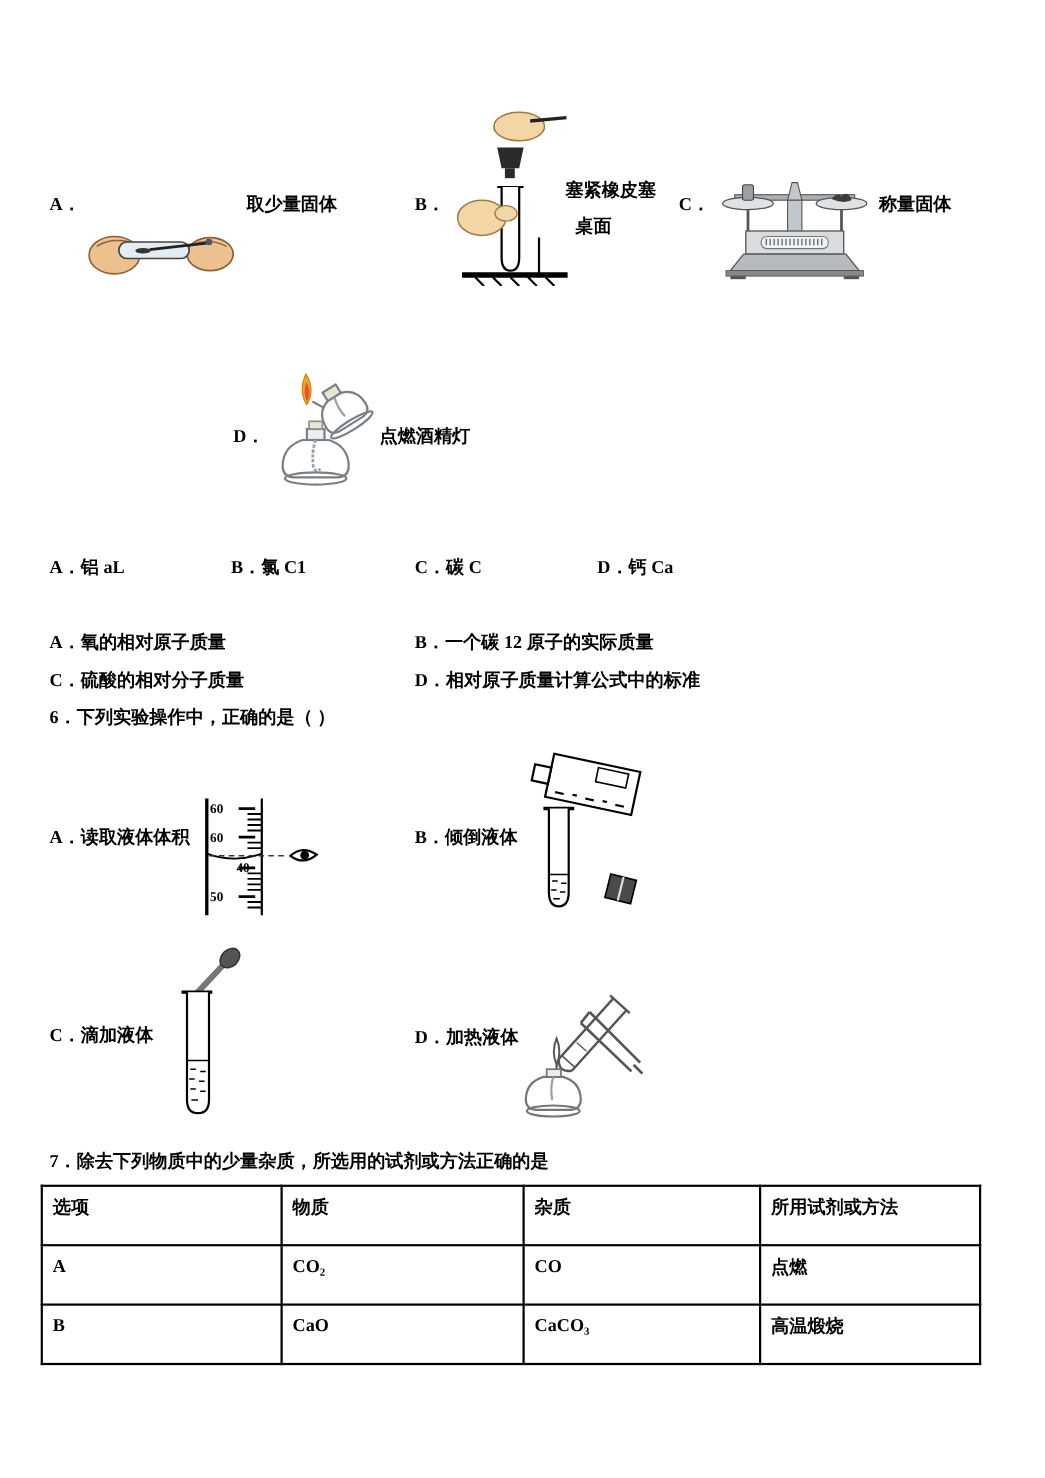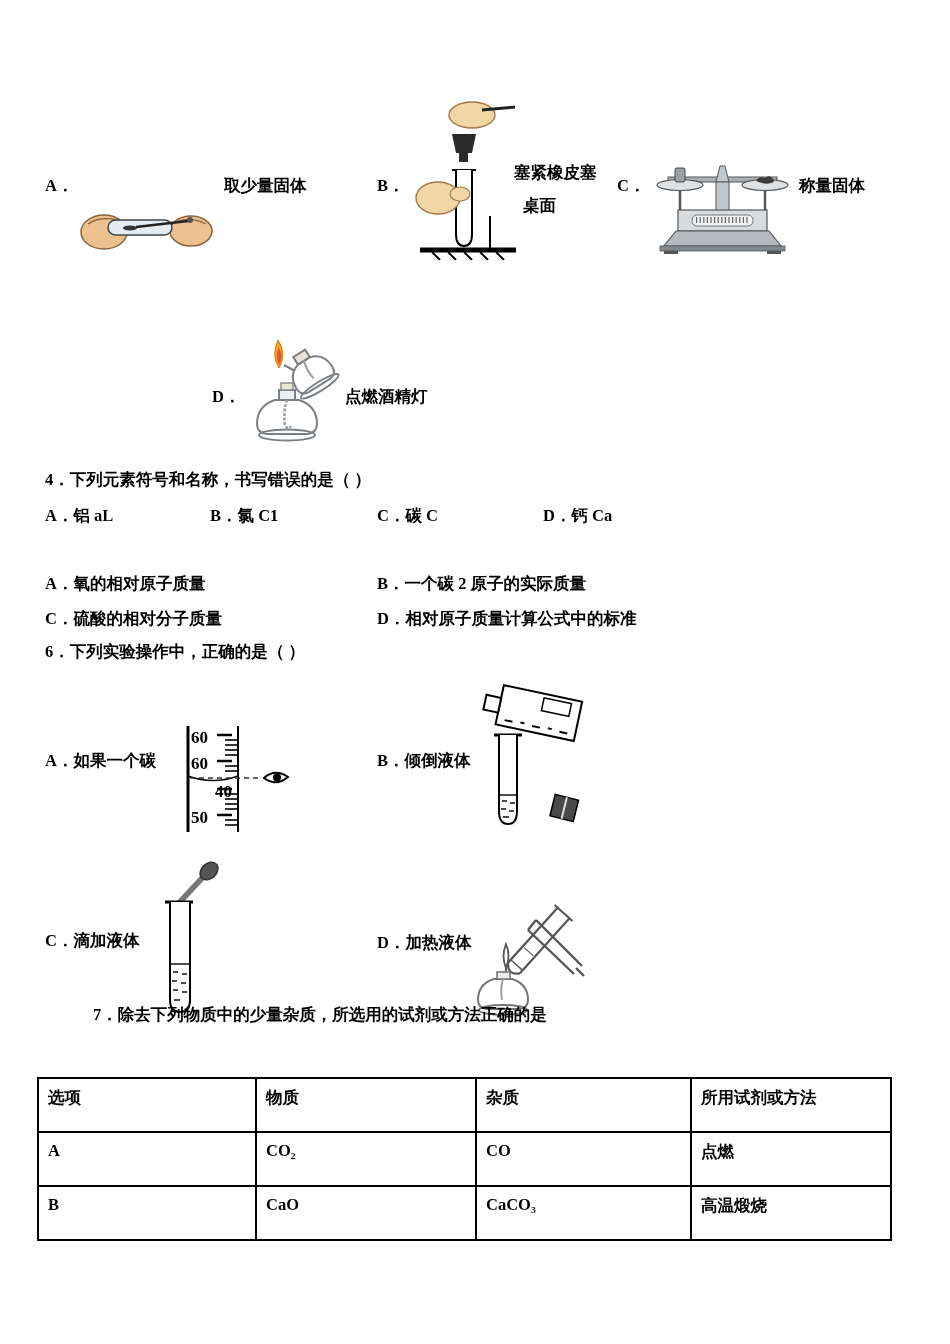--- a/index.html
+++ b/index.html
@@ -1,20 +1,20 @@
 <!DOCTYPE html>
 <html><head>
 <meta charset="utf-8">
 <style>
   html,body{margin:0;padding:0;background:#fff;}
   .page{position:relative;width:950px;height:1344px;background:#ffffff;overflow:hidden;
         font-family:"Liberation Serif","DejaVu Serif",serif;font-weight:700;color:#000;}
   .abs{position:absolute;}
   .txt{font-size:16.5px;line-height:1.15;white-space:nowrap;}
-  .tick-num{font-size:17px;font-weight:700;}
+  .tick-num{font-size:12px;font-weight:700;}
   table.q7{border-collapse:collapse;table-layout:fixed;padding-left:26px;}
   table.q7 td{border:2px solid #000;vertical-align:top;padding:8px 6px 0 9px;
               font-size:16.5px;font-weight:700;height:44px;overflow:hidden;}
   svg{display:block;}
 </style>
 </head>
 <body>
 
 <div class="page">
 
@@ -101,34 +101,33 @@
     <line x1="41" y1="27" x2="52" y2="33" stroke="#7a7f84" stroke-width="2"></line>
 
     <path d="M14 86 Q14 68 32 62 L56 62 Q74 68 74 86 Q74 95 64 96 L24 96 Q14 95 14 86 Z" fill="none" stroke="#7a7f84" stroke-width="2"></path>
     <ellipse cx="44" cy="97" rx="28" ry="5.5" fill="none" stroke="#7a7f84" stroke-width="2"></ellipse>
     <rect x="36" y="52" width="16" height="10" fill="#eceff1" stroke="#7a7f84" stroke-width="2"></rect>
     <rect x="38" y="45" width="12" height="7" fill="#e9e4d6" stroke="#8a8f94" stroke-width="1.5"></rect>
     <path d="M44 62 Q40 72 42 88 Q46 92 48 88" fill="none" stroke="#9a9fa4" stroke-width="2.5" stroke-dasharray="3,1.5"></path>
   </svg>
   <span class="abs txt" style="left:345px;top:388px;">点燃酒精灯</span>
 
-  <span class="abs txt" style="left:45px;top:471px;">4．下列元素符号和名称，书写错误的是（ ）</span>
   <span class="abs txt" style="left:45px;top:507px;">A．铝 aL</span>
   <span class="abs txt" style="left:210px;top:507px;">B．氯 C1</span>
   <span class="abs txt" style="left:377px;top:507px;">C．碳 C</span>
   <span class="abs txt" style="left:543px;top:507px;">D．钙 Ca</span>
 
   <span class="abs txt" style="left:45px;top:575px;">A．氧的相对原子质量</span>
-  <span class="abs txt" style="left:377px;top:575px;">B．一个碳 2 原子的实际质量</span>
+  <span class="abs txt" style="left:377px;top:575px;">B．一个碳 12 原子的实际质量</span>
   <span class="abs txt" style="left:45px;top:610px;">C．硫酸的相对分子质量</span>
   <span class="abs txt" style="left:377px;top:610px;">D．相对原子质量计算公式中的标准</span>
 
   <span class="abs txt" style="left:45px;top:643px;">6．下列实验操作中，正确的是（ ）</span>
 
-  <span class="abs txt" style="left:45px;top:752px;">A．如果一个碳</span>
+  <span class="abs txt" style="left:45px;top:752px;">A．读取液体体积</span>
   <svg class="abs" style="left:180px;top:722px;" width="118" height="112" viewBox="0 0 118 112">
     <line x1="8" y1="4" x2="8" y2="110" stroke="#000" stroke-width="3"></line>
     <line x1="58" y1="4" x2="58" y2="110" stroke="#000" stroke-width="2"></line>
 
     <line x1="37" y1="13" x2="52" y2="13" stroke="#000" stroke-width="2.5"></line>
     <line x1="37" y1="39" x2="52" y2="39" stroke="#000" stroke-width="2.5"></line>
     <line x1="37" y1="67" x2="52" y2="67" stroke="#000" stroke-width="2.5"></line>
     <line x1="37" y1="93" x2="52" y2="93" stroke="#000" stroke-width="2.5"></line>
 
     <g stroke="#000" stroke-width="1.6">
@@ -235,21 +234,21 @@
 
     <path d="M44 86 Q39 74 44 62 Q49 74 44 86 Z" fill="none" stroke="#555" stroke-width="1.8"></path>
     <line x1="44" y1="86" x2="44" y2="96" stroke="#555" stroke-width="2"></line>
 
     <path d="M16 118 Q16 102 32 97 L50 97 Q66 102 66 118 Q66 126 57 127 L25 127 Q16 126 16 118 Z" fill="none" stroke="#777" stroke-width="2"></path>
     <ellipse cx="41" cy="128" rx="24" ry="5" fill="none" stroke="#777" stroke-width="2"></ellipse>
     <rect x="35" y="90" width="13" height="7" fill="#eee" stroke="#777" stroke-width="1.6"></rect>
     <path d="M41 97 Q38 106 40 118" fill="none" stroke="#9a9fa4" stroke-width="2"></path>
   </svg>
 
-  <span class="abs txt" style="left:45px;top:1006px;margin-left:48px;">7．除去下列物质中的少量杂质，所选用的试剂或方法正确的是</span>
+  <span class="abs txt" style="left:45px;top:1047px;">7．除去下列物质中的少量杂质，所选用的试剂或方法正确的是</span>
 
   <table class="q7 abs" style="left:37px;top:1077px;width:853px;">
     <colgroup>
       <col style="width:218px">
         <col style="width:220px">
         <col style="width:215px">
         <col style="width:200px">
     </colgroup>
     <tbody>
         <tr>

